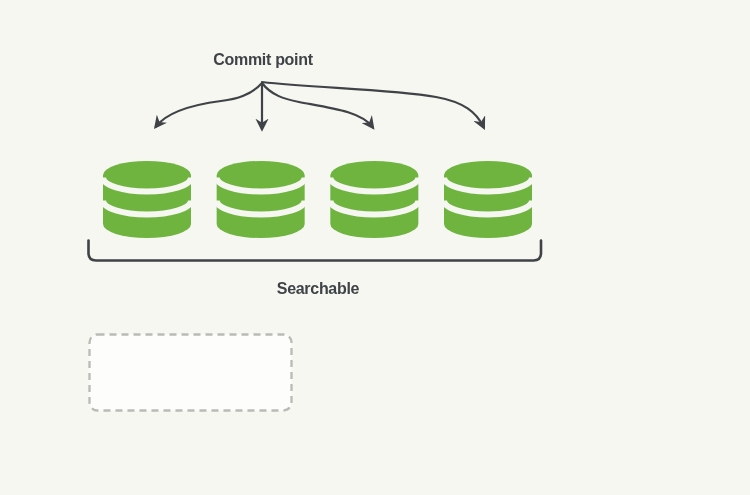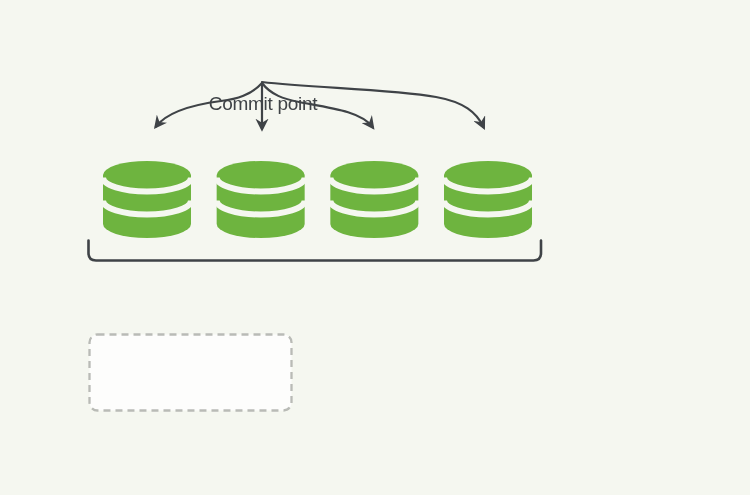--- a/index.html
+++ b/index.html
@@ -24,27 +24,26 @@
   }
   .stage svg.layer {
     position: absolute;
     left: 0; top: 0;
     width: 750px; height: 495px;
     display: block;
   }
   .label {
     position: absolute;
     transform: translateX(-50%);
-    font-size: 19px;
-    font-weight: 400;
+    font-size: 16px;
+    font-weight: 700;
     letter-spacing: -0.3px;
     color: var(--line-dark);
     white-space: nowrap;
     line-height: 26px;
-    margin-top: 44px;
   }
   .label-commit   { left: 263px; top: 47px;  }
   .label-search   { left: 318px; top: 276px; }
   .label-buffer   { left: 192px; top: 423px; }
 
   
   .arrow-path {
     fill: none;
     stroke: var(--line-dark);
     stroke-width: 2.2;
@@ -95,14 +94,15 @@
         <use href="#db-icon" xlink:href="#db-icon" x="330.34" y="161" width="88" height="78"></use>
         <use href="#db-icon" xlink:href="#db-icon" x="444.01" y="161" width="88" height="78"></use>
       </g>
 
     <path class="bracket-path" d="M88.5,240.5 L88.5,253 Q88.5,260.5 96,260.5 L533.5,260.5 Q541,260.5 541,253 L541,240.5"></path>
 
     <rect class="buffer-box" x="89.5" y="334.5" width="202" height="76" rx="8"></rect>
   </svg>
 
   <div class="label label-commit">Commit point</div>
+  <div class="label label-search">Searchable</div>
 
 </div>
 
 </body></html>

